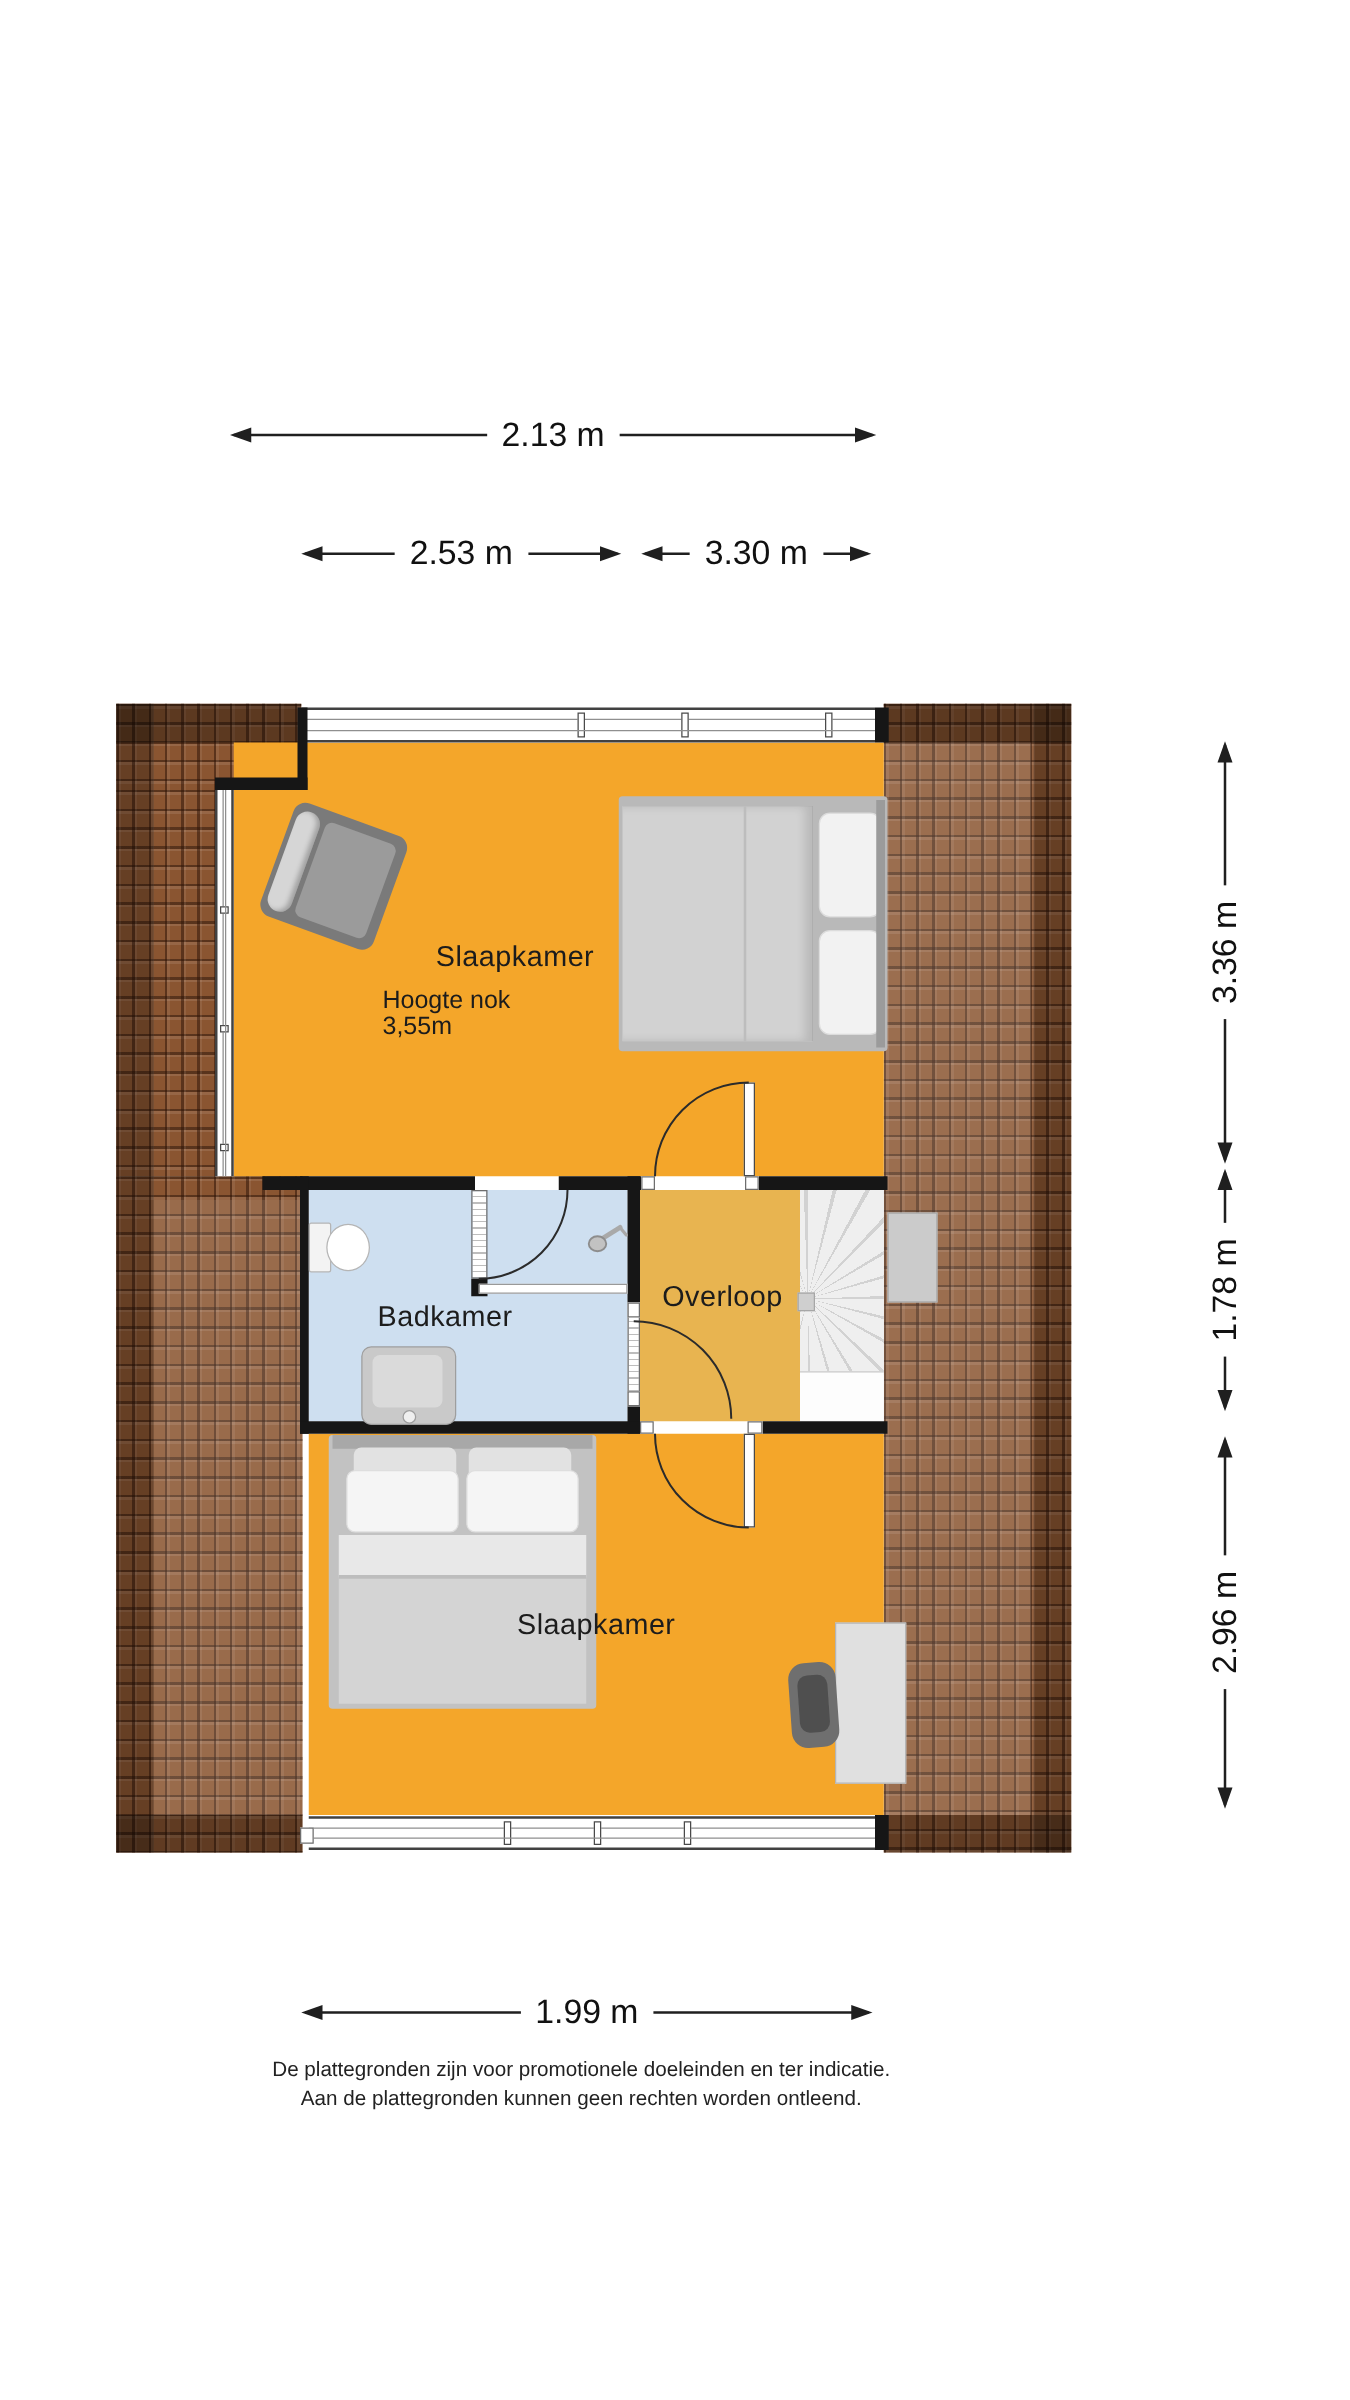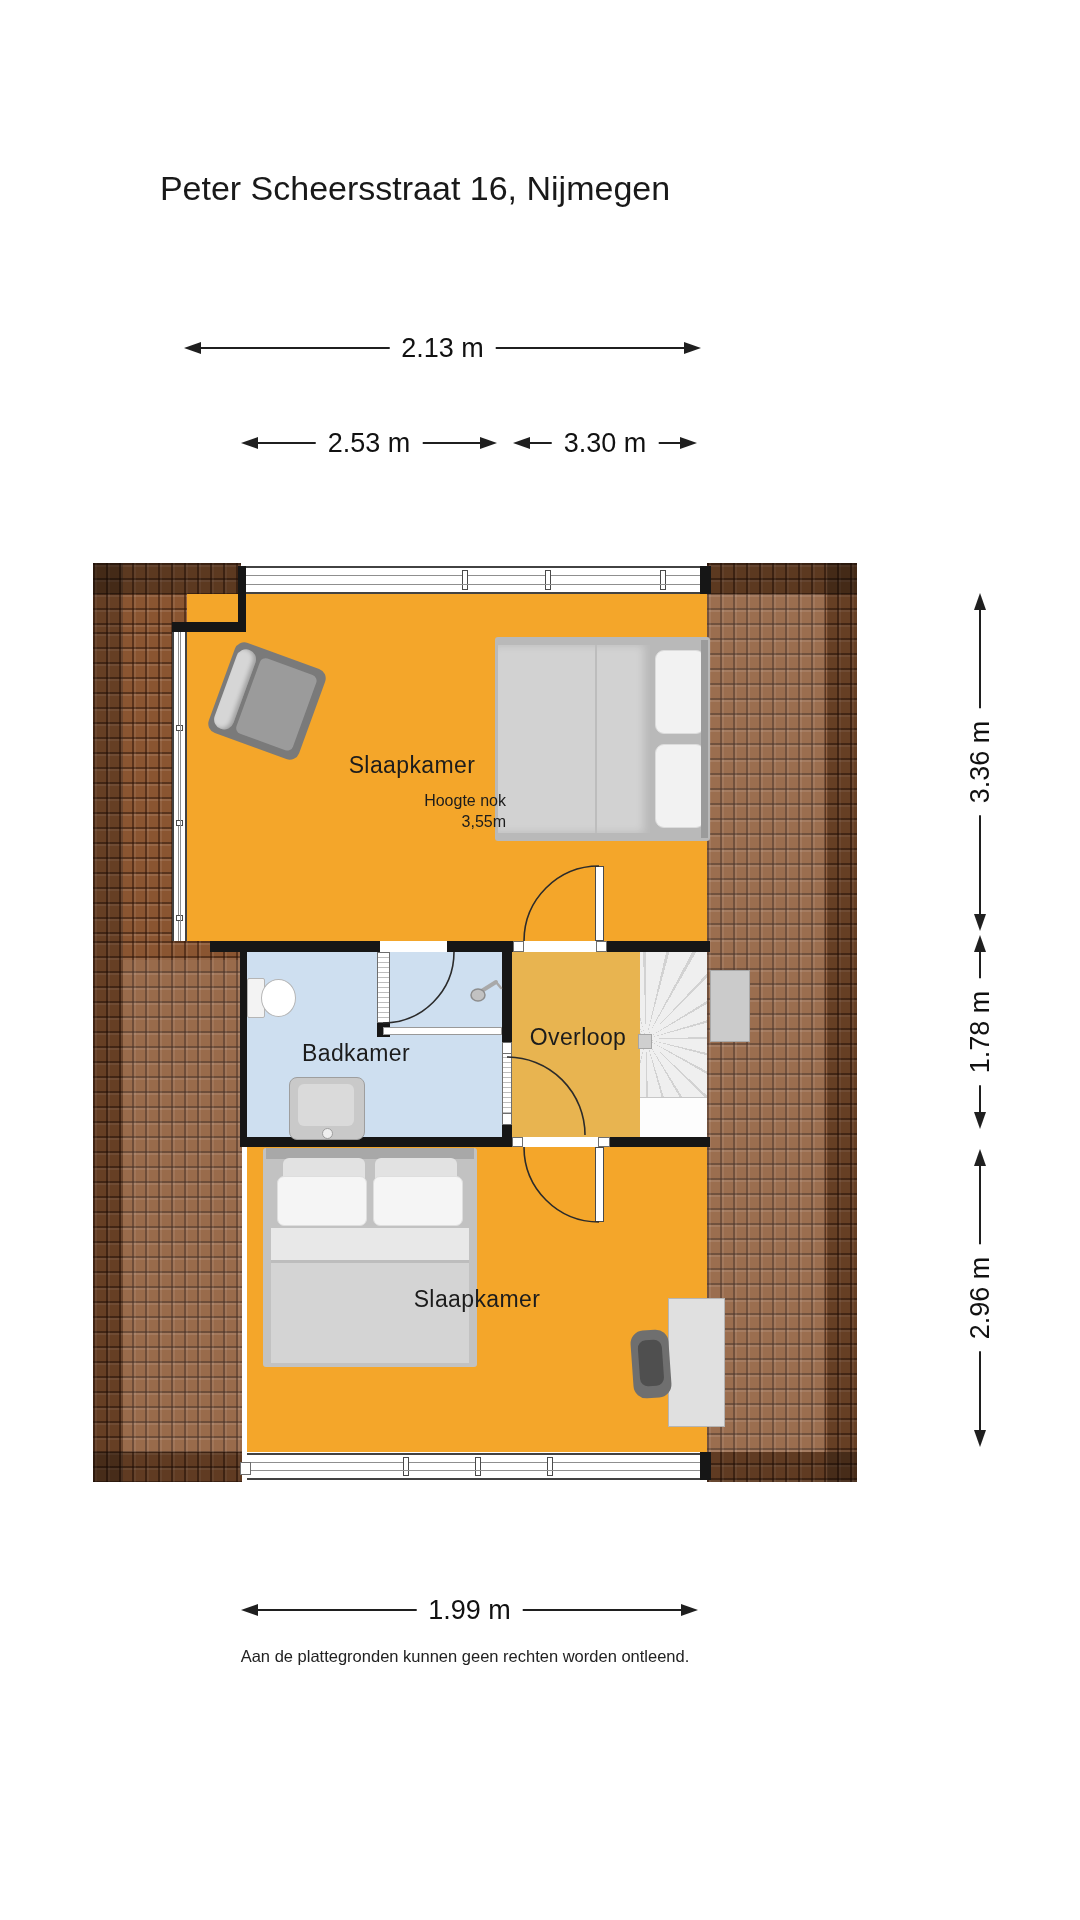--- a/index.html
+++ b/index.html
@@ -50,34 +50,33 @@
   .win-v::before{left:4px}.win-v::after{right:4px}
   .mull-v{position:absolute;top:2px;bottom:2px;width:6px;background:#fff;border:1px solid #4a4a4a;box-sizing:border-box;}
   .mull-h{position:absolute;left:2px;right:2px;height:6px;background:#fff;border:1px solid #4a4a4a;box-sizing:border-box;}
 
   .jamb{position:absolute;background:#fff;border:1px solid #6e6e6e;box-sizing:border-box;}
   .hatch-v{position:absolute;background:repeating-linear-gradient(to bottom,#fff 0 4px,#bdbdbd 4px 5px);
            border:1px solid #6e6e6e;box-sizing:border-box;}
   .leaf{position:absolute;background:#fff;border:1px solid #4a4a4a;box-sizing:border-box;}
 
   .room-lbl{position:absolute;width:200px;text-align:center;font-size:23px;color:#1c1c1c;letter-spacing:.4px;}
-  .room-note{position:absolute;width:200px;text-align:right;font-size:16px;line-height:21px;color:#1c1c1c;}
+  .room-note{position:absolute;width:200px;text-align:left;font-size:20px;line-height:21px;color:#1c1c1c;}
 
   .stairs{position:absolute;left:640px;top:952px;width:67px;height:185px;
     background:#f1f1f1;
     background-image:repeating-conic-gradient(from 0deg at 9% 47%, #efefef 0 13deg, #d2d2d2 13deg 15deg);}
   svg.overlay{position:absolute;left:0;top:0;pointer-events:none;}
 </style>
 </head>
 <body>
 
 <div id="page">
 
   <div class="title">
-    <div>Peter Scheersstraat 16, Nijmegen</div>
   </div>
 
   <div class="dim-h" style="left:185px;top:340px;width:515px">
     <span class="line"></span>
     <span class="ah ah-l"></span>
     <span class="ah ah-r"></span>
     <span class="dim-lbl">2.13 m</span>
   </div>
   <div class="dim-h" style="left:242px;top:435px;width:254px">
     <span class="line"></span>
@@ -237,16 +236,17 @@
   <div class="room-lbl" style="left:377px;top:1286px">Slaapkamer</div>
 
   <div class="dim-h" style="left:242px;top:1602px;width:455px">
     <span class="line"></span>
     <span class="ah ah-l"></span>
     <span class="ah ah-r"></span>
     <span class="dim-lbl">1.99 m</span>
   </div>
 
   <div class="footer">
+    <div>De plattegronden zijn voor promotionele doeleinden en ter indicatie.</div>
     <div>Aan de plattegronden kunnen geen rechten worden ontleend.</div>
   </div>
 
 </div>
 
 </body></html>

